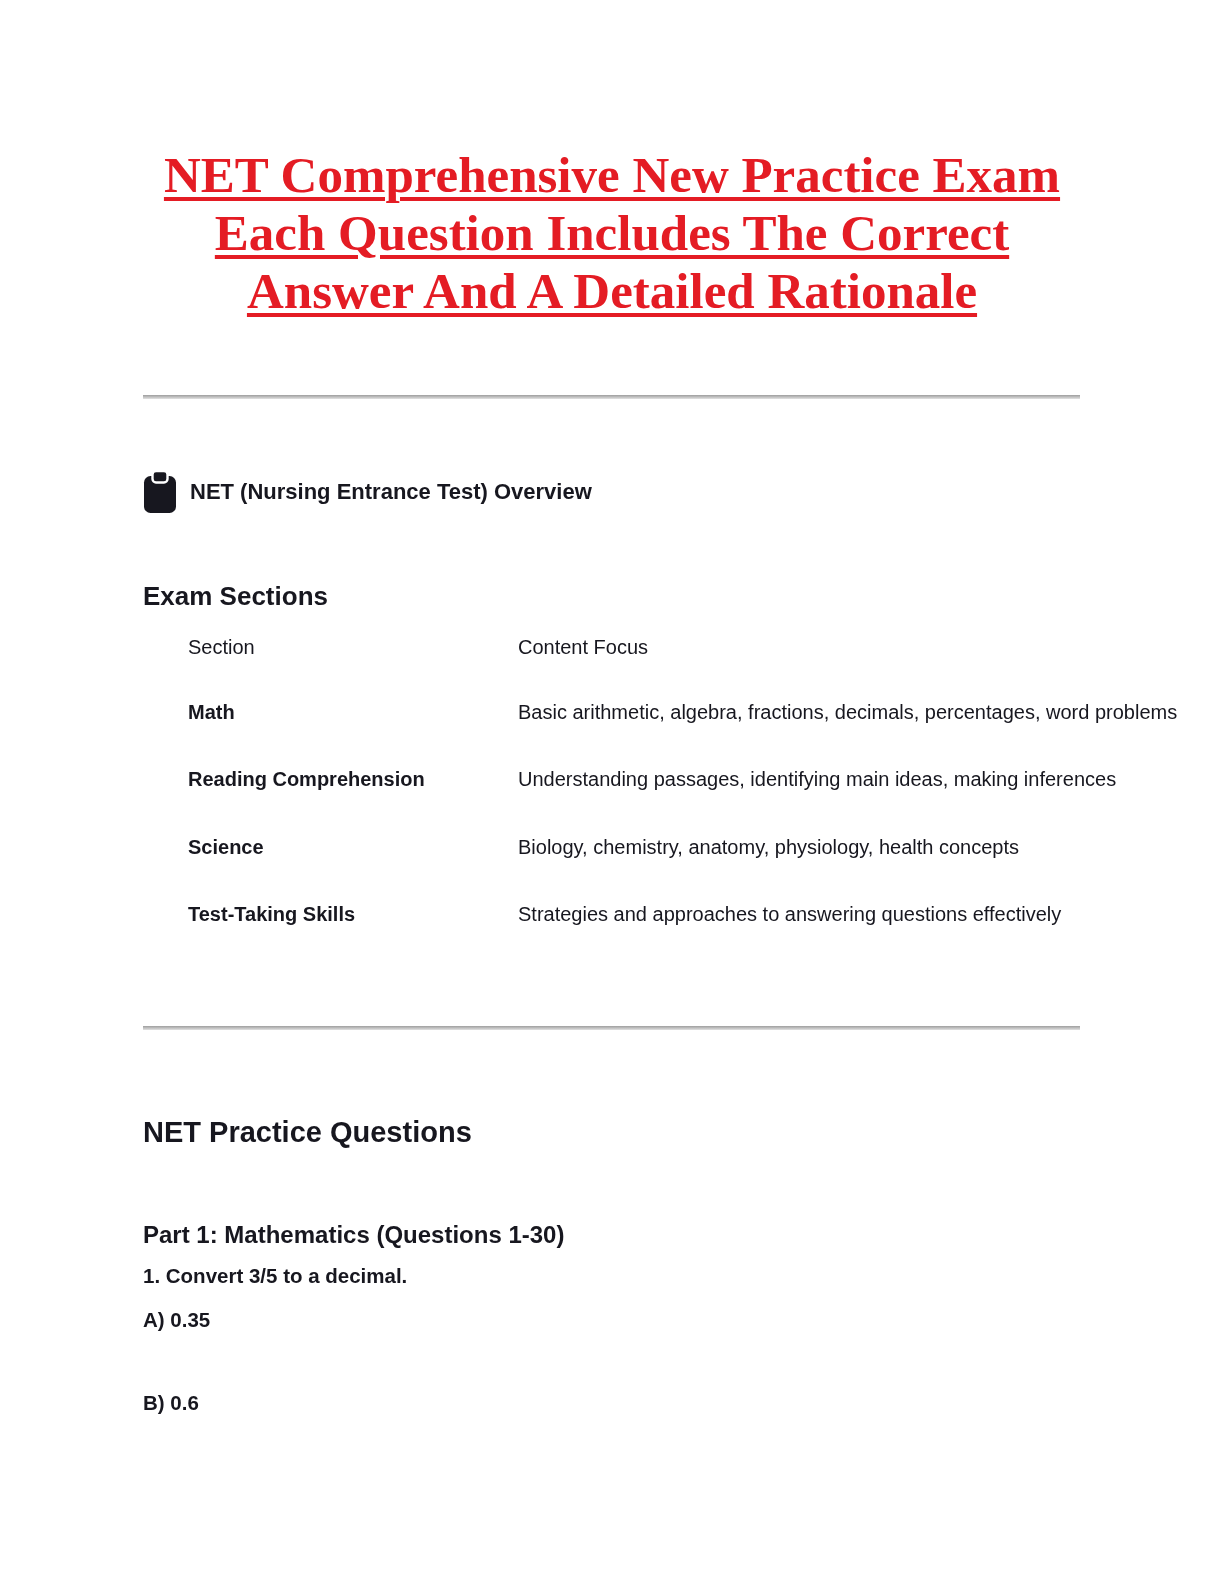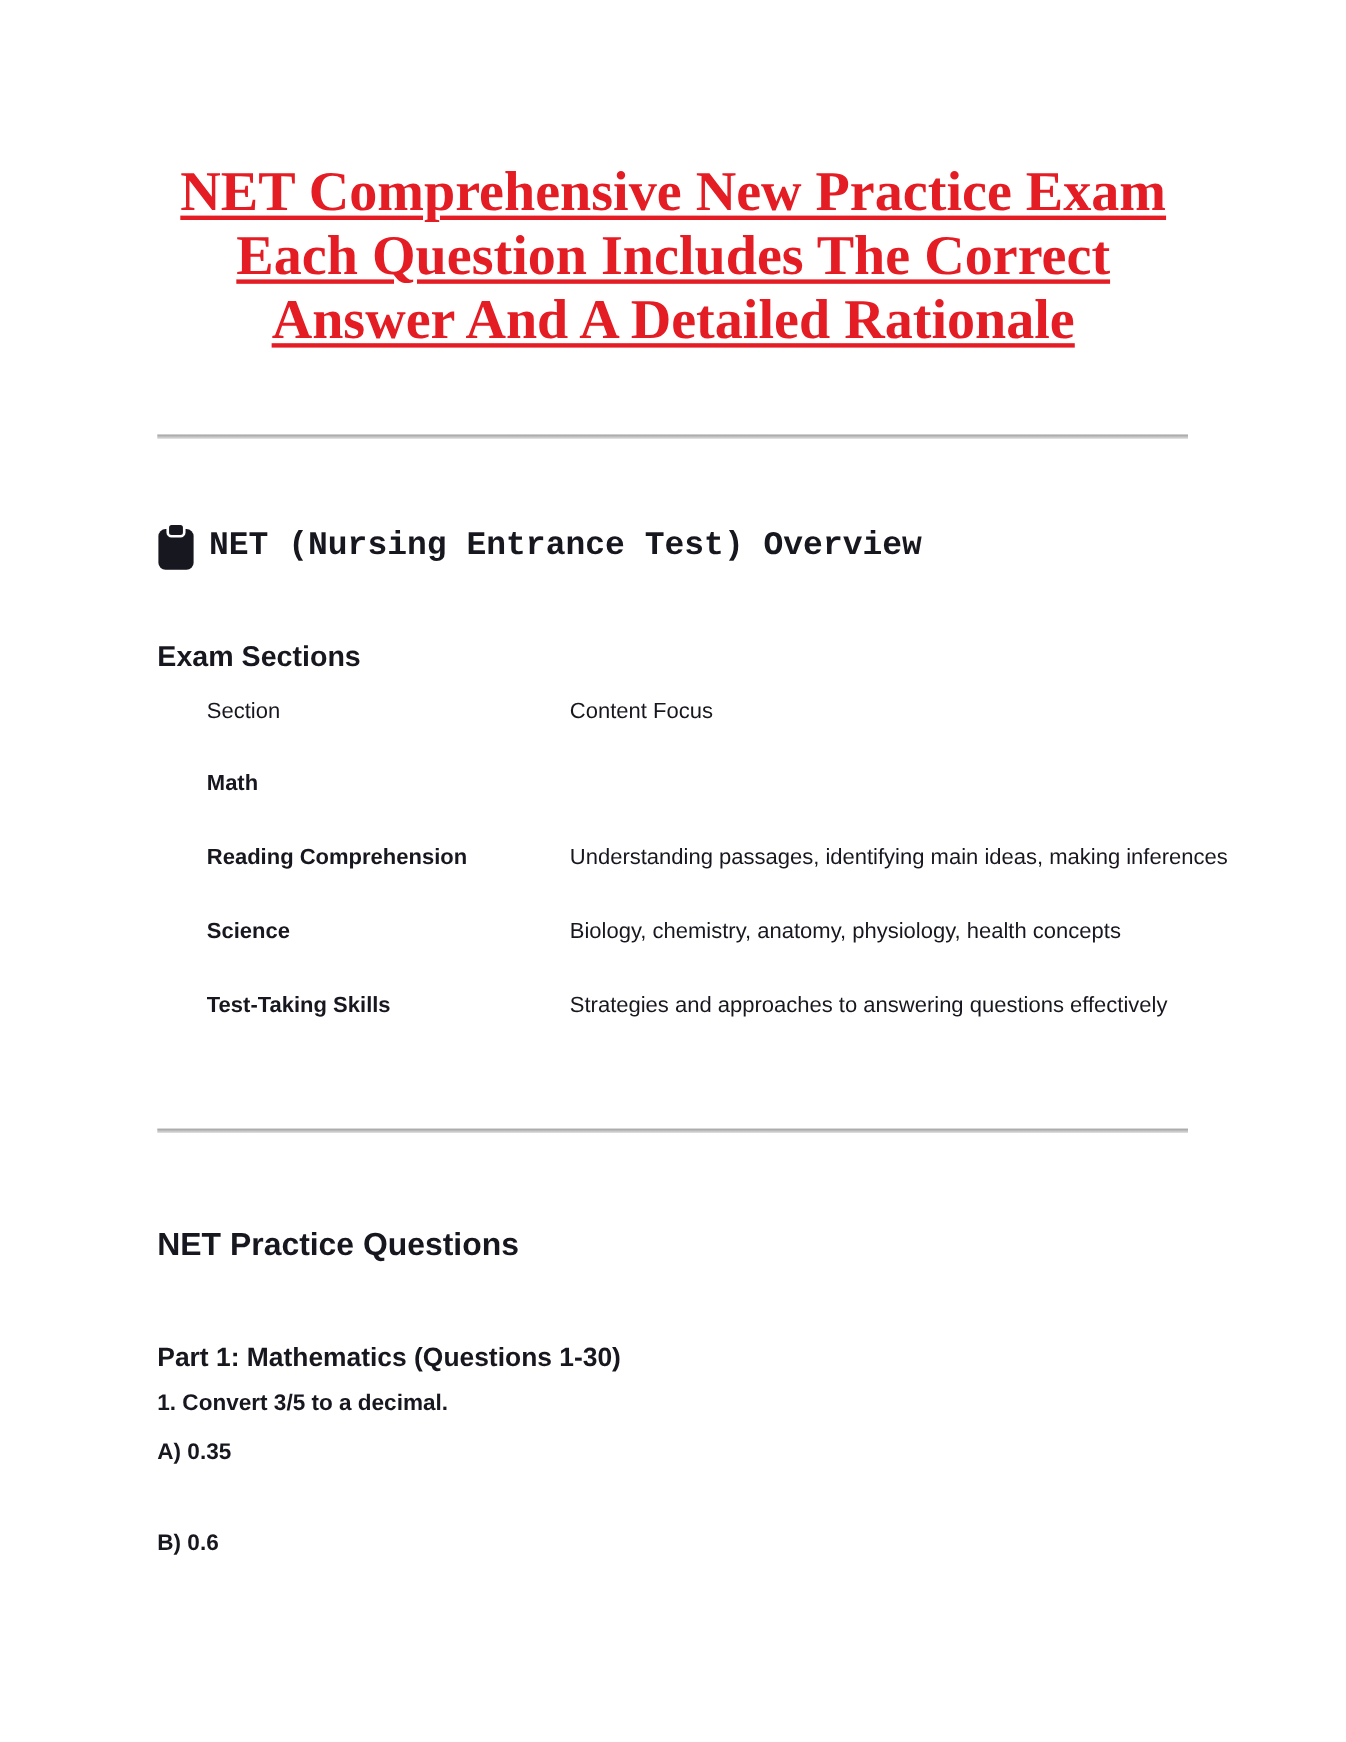--- a/index.html
+++ b/index.html
@@ -47,24 +47,23 @@
   #divider-2 { top: 1026px; }
 
   
   .overview-heading {
     position: absolute;
     top: 455px;
     left: 143px;
     display: flex;
     align-items: flex-start;
     gap: 13px;
-    font-size: 30px;
+    font-size: 22px;
     font-weight: 700;
     line-height: 44px;
-    font-family: Liberation Mono, monospace;
   }
   .clipboard-icon { width: 34px; height: 44px; flex: none; display: block; }
 
   .exam-sections-heading {
     position: absolute;
     top: 556px;
     left: 143px;
     font-size: 26px;
     font-weight: 700;
     line-height: 36px;
@@ -147,20 +146,21 @@
 </h1>
 
 <h2 class="exam-sections-heading">Exam Sections</h2>
 
 <div class="trow header" id="trow-header">
   <span class="cell-section">Section</span>
   <span class="cell-focus">Content Focus</span>
 </div>
 <div class="trow body" id="trow-0">
   <span class="cell-section">Math</span>
+  <span class="cell-focus">Basic arithmetic, algebra, fractions, decimals, percentages, word problems</span>
 </div>
 <div class="trow body" id="trow-1">
   <span class="cell-section">Reading Comprehension</span>
   <span class="cell-focus">Understanding passages, identifying main ideas, making inferences</span>
 </div>
 <div class="trow body" id="trow-2">
   <span class="cell-section">Science</span>
   <span class="cell-focus">Biology, chemistry, anatomy, physiology, health concepts</span>
 </div>
 <div class="trow body" id="trow-3">

